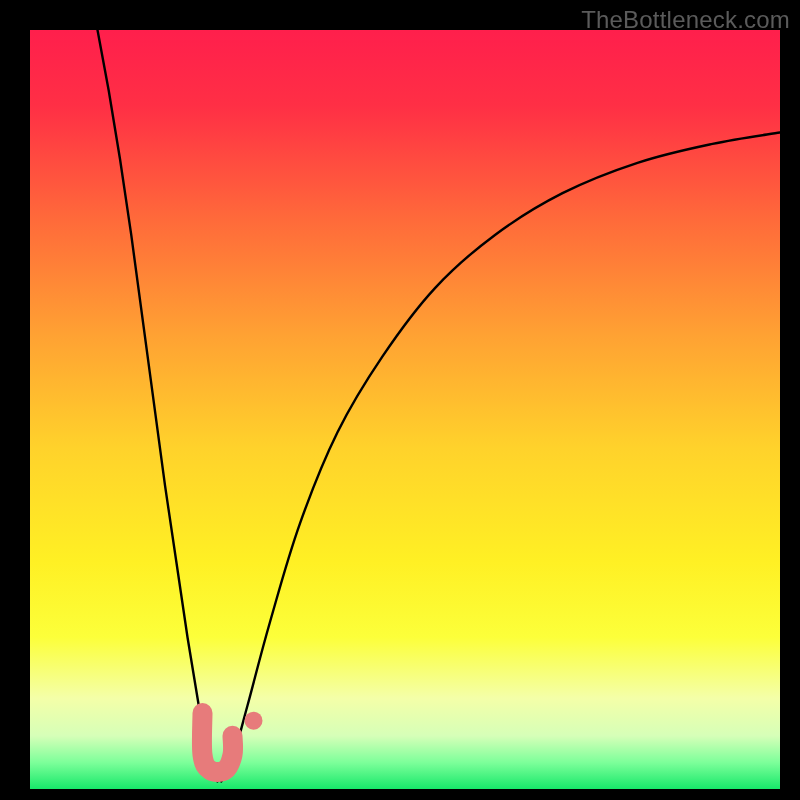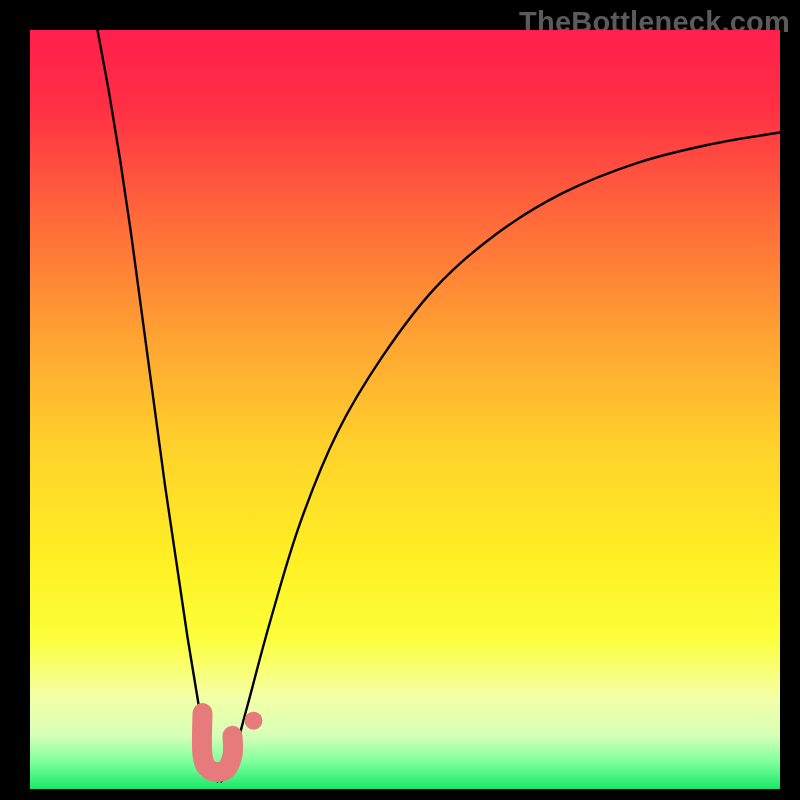--- a/index.html
+++ b/index.html
@@ -18,22 +18,22 @@
   }
   .plot {
     position: absolute;
     background: #fff;
   }
   .watermark {
     position: absolute;
     top: 6px;
     right: 10px;
     color: #5b5b5b;
-    font-size: 29px;
-    font-weight: 700;
+    font-size: 24px;
+    font-weight: 400;
     letter-spacing: 0.2px;
   }
   svg { display: block; }
 </style>
 </head>
 <body>
 
 <div class="frame">
   <div class="watermark">TheBottleneck.com</div>
   <div class="plot" id="plot" style="left: 30px; top: 30px; width: 750px; height: 759px;">

